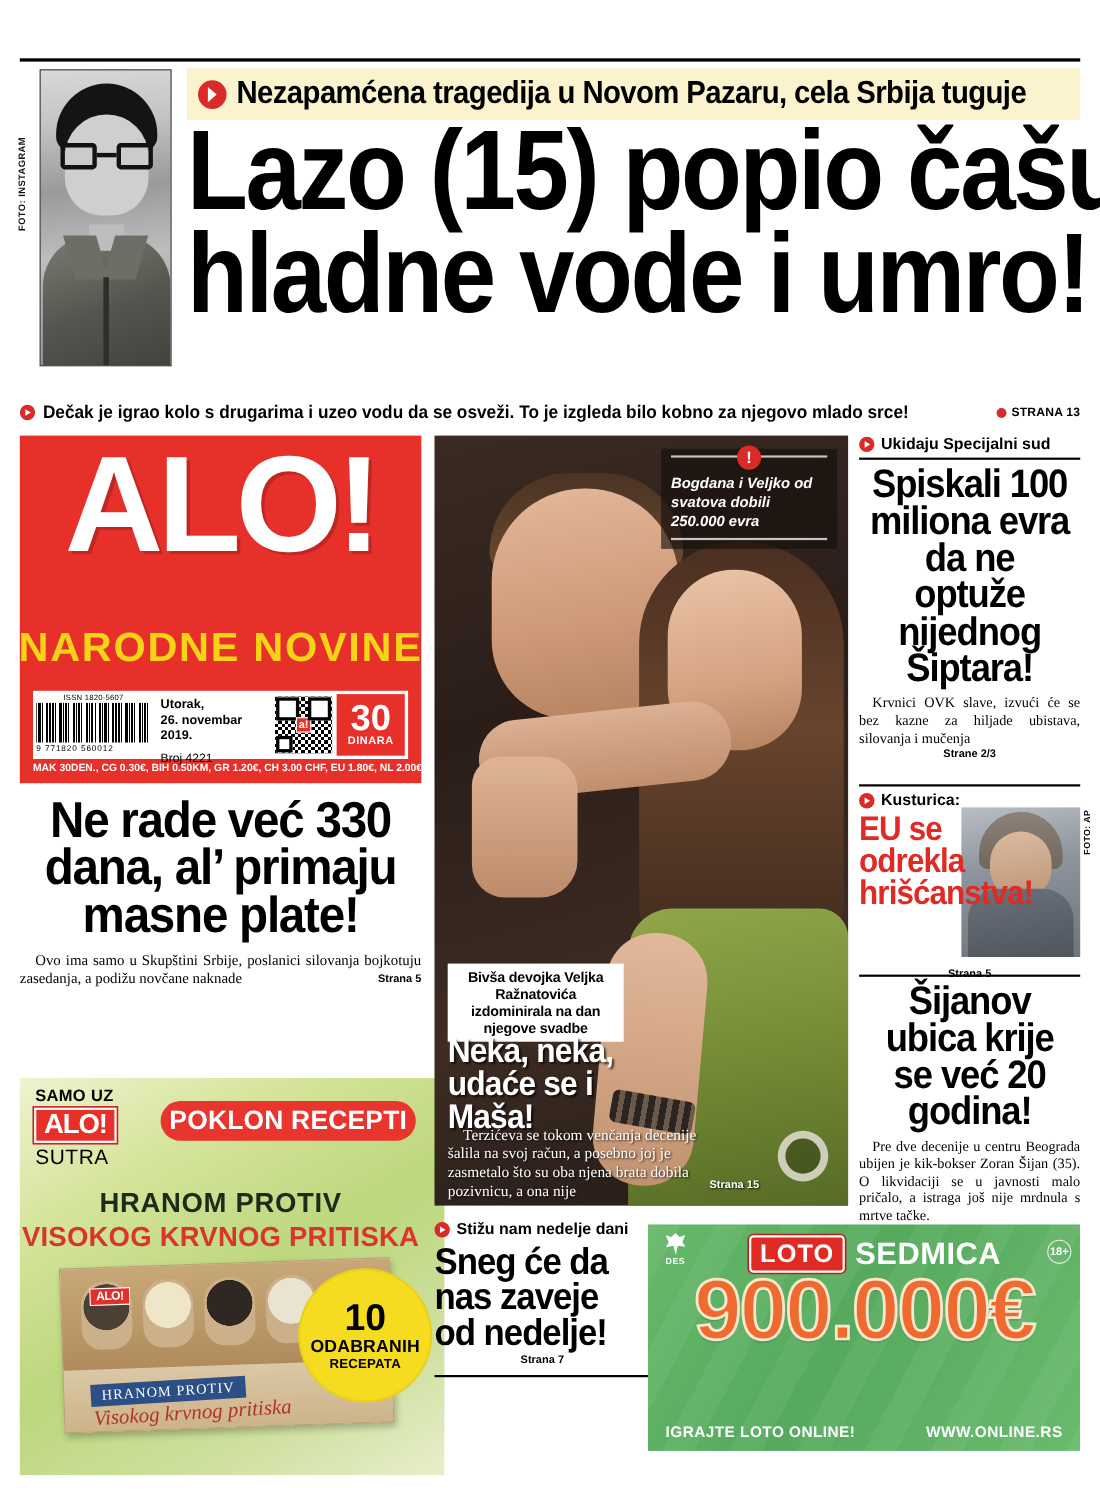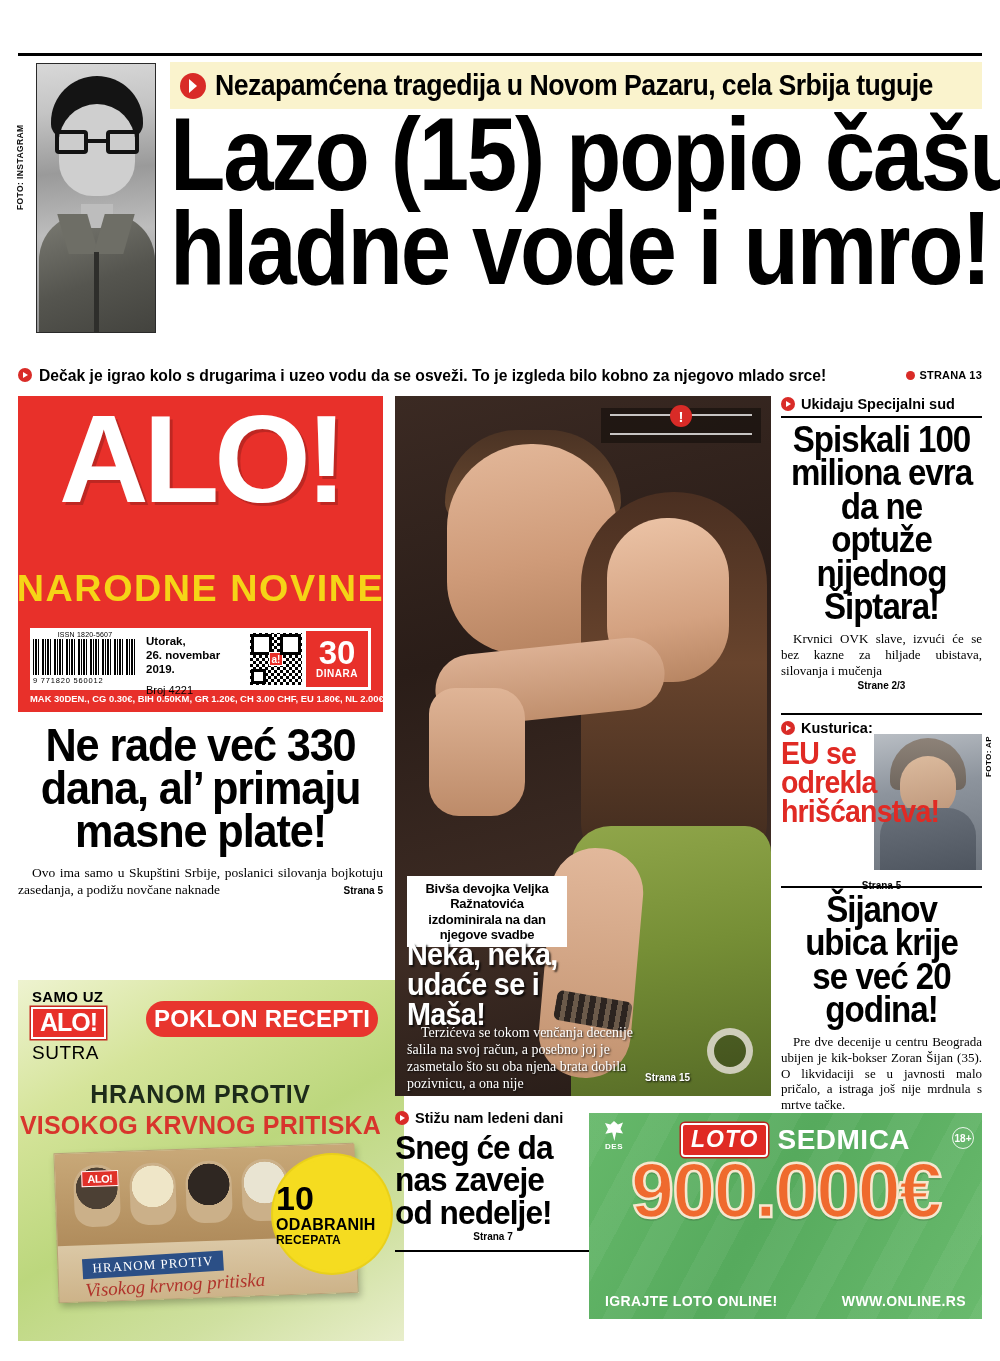--- a/index.html
+++ b/index.html
@@ -230,21 +230,21 @@
   }
   .promo .bandsub {
     position:absolute; left:26px; top:124px; color:#b0332b;
     font-family:"Liberation Serif", serif; font-style:italic; font-size:19px;
     transform:rotate(-1.5deg);
   }
   .promo .badge {
     position:absolute; right:16px; top:178px; width:112px; height:112px;
     border-radius:50%; background:#f5dc20;
     box-shadow:0 0 0 3px #f5dc20, 0 0 0 5px #e9d01a;
-    display:flex; flex-direction:column; align-items:flex-start; justify-content:center;
+    display:flex; flex-direction:column; align-items:center; justify-content:center;
     text-align:center; line-height:1.05;
   }
   .promo .badge .b1 { font-size:34px; font-weight:bold; }
   .promo .badge .b2 { font-size:16px; font-weight:bold; letter-spacing:.2px; }
   .promo .badge .b3 { font-size:12px; font-weight:bold; letter-spacing:.2px; }
 
   
   .cphoto {
     position:absolute; left:0; top:0; width:376px; height:700px;
     background:linear-gradient(165deg,#3b2a23 0%,#2a1d18 35%,#3e2c24 70%,#241a16 100%);
@@ -417,21 +417,20 @@
     background:#fff; clip-path:polygon(50% 0,72% 18%,100% 8%,86% 40%,100% 62%,62% 58%,52% 100%,40% 58%,2% 64%,16% 40%,0 10%,30% 18%);
   }
   .loto .des .dt { font-size:8px; font-weight:bold; letter-spacing:.5px; margin-top:1px; }
   .loto .brand {
     position:absolute; left:92px; top:10px; display:flex; align-items:center; gap:9px;
   }
   .loto .brand .lgo {
     background:#e02a24; color:#fff; font-size:23px; font-weight:bold; letter-spacing:1px;
     padding:1px 8px 2px; border:2px solid #fff; border-radius:4px;
     box-shadow:0 0 0 1.5px #b8221c;
-    font-style:italic;
   }
   .loto .brand .sed { color:#fff; font-size:28px; font-weight:bold; letter-spacing:.5px; }
   .loto .age {
     position:absolute; right:8px; top:14px; width:22px; height:22px; border-radius:50%;
     border:1.5px solid rgba(255,255,255,.85); color:#fff; font-size:10px; font-weight:bold;
     display:flex; align-items:center; justify-content:center;
   }
   .loto .amount {
     position:absolute; left:0; top:38px; width:393px; text-align:center;
     font-size:78px; font-weight:bold; color:#ef6a2e; letter-spacing:-2px;
@@ -582,39 +581,40 @@
         <div class="greendress"></div>
         <div class="arm"></div>
         <div class="hand"></div>
         <div class="armR"></div>
         <div class="watch"></div>
         <div class="ring"></div>
 
         <div class="capbox">
           <div class="hr"></div>
           <div class="excl">!</div>
+          <div class="ct">Bogdana i Veljko od svatova dobili 250.000 evra</div>
           <div class="hr2"></div>
         </div>
 
         <div class="blackcap">
           <div class="bt">Bivša devojka Veljka Ražnatovića izdominirala na dan njegove svadbe</div>
         </div>
 
         <div class="chead">
           <div>Neka, neka,</div>
           <div>udaće se i Maša!</div>
         </div>
         <div class="cbody">Terzićeva se tokom venčanja decenije šalila na svoj račun, a posebno joj je zasmetalo što su oba njena brata dobila pozivnicu, a ona nije</div>
         <div class="cstrana">Strana 15</div>
       </div>
 
       <div class="csnow">
         <div class="k">
           <span class="kd"></span>
-          <span class="kx">Stižu nam ledeni dani</span>
+          <span class="kx">Stižu nam nedelje dani</span>
         </div>
         <div class="hl">Sneg će da nas zaveje od nedelje!</div>
         <div class="sp">Strana 7</div>
         <div class="rule"></div>
       </div>
     </div>
 
     <div class="colR">
 
       <div class="rsec1">

